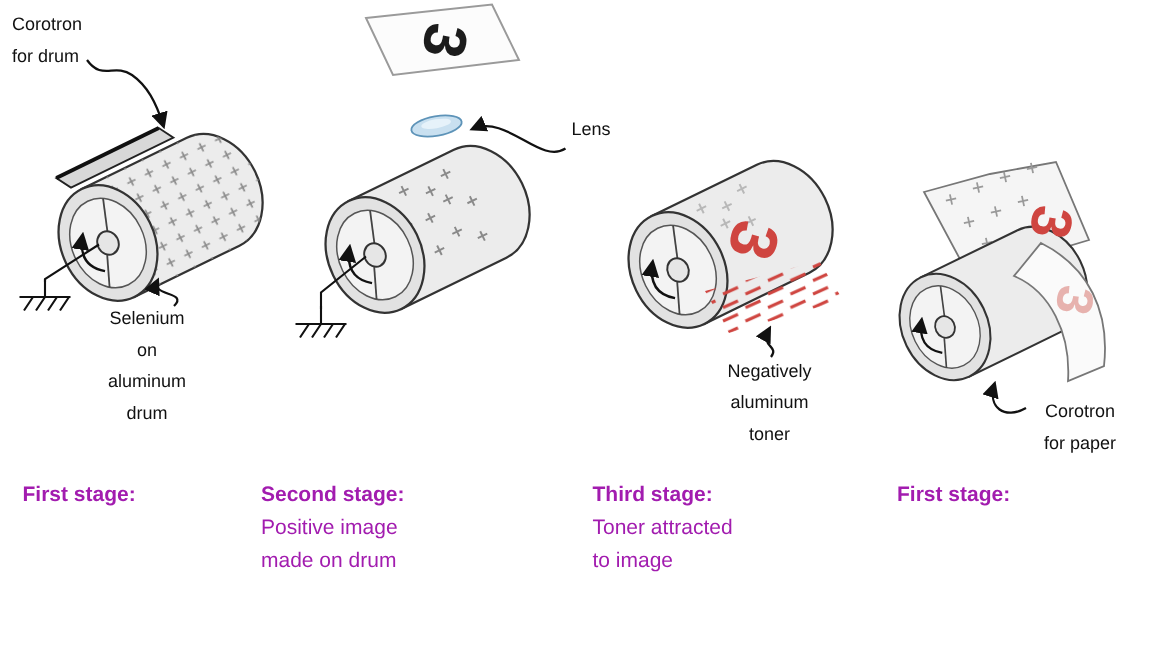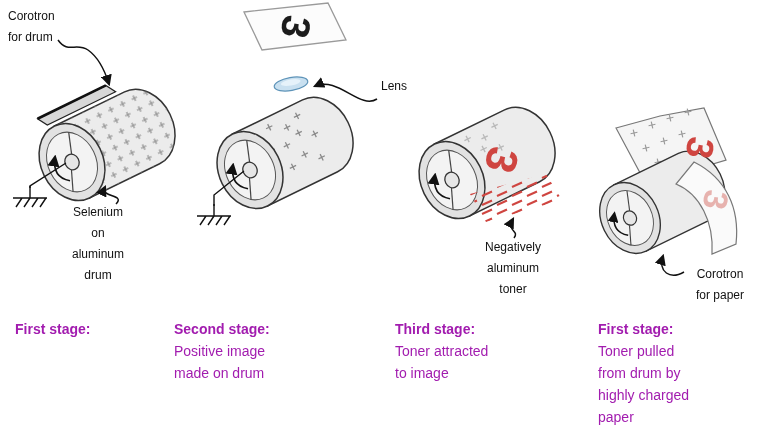--- a/index.html
+++ b/index.html
@@ -155,19 +155,15 @@
     <div class="cap-desc">Positive image
 made on drum</div>
   </div>
   <div class="caption" style="left:395px">
     <div class="cap-title">Third stage:</div>
     <div class="cap-desc">Toner attracted
 to image</div>
   </div>
   <div class="caption" style="left:598px">
     <div class="cap-title">First stage:</div>
-    <div class="cap-desc">Toner pulled
-from drum by
-highly charged
-paper</div>
   </div>
 
 </div>
 
 </body></html>

